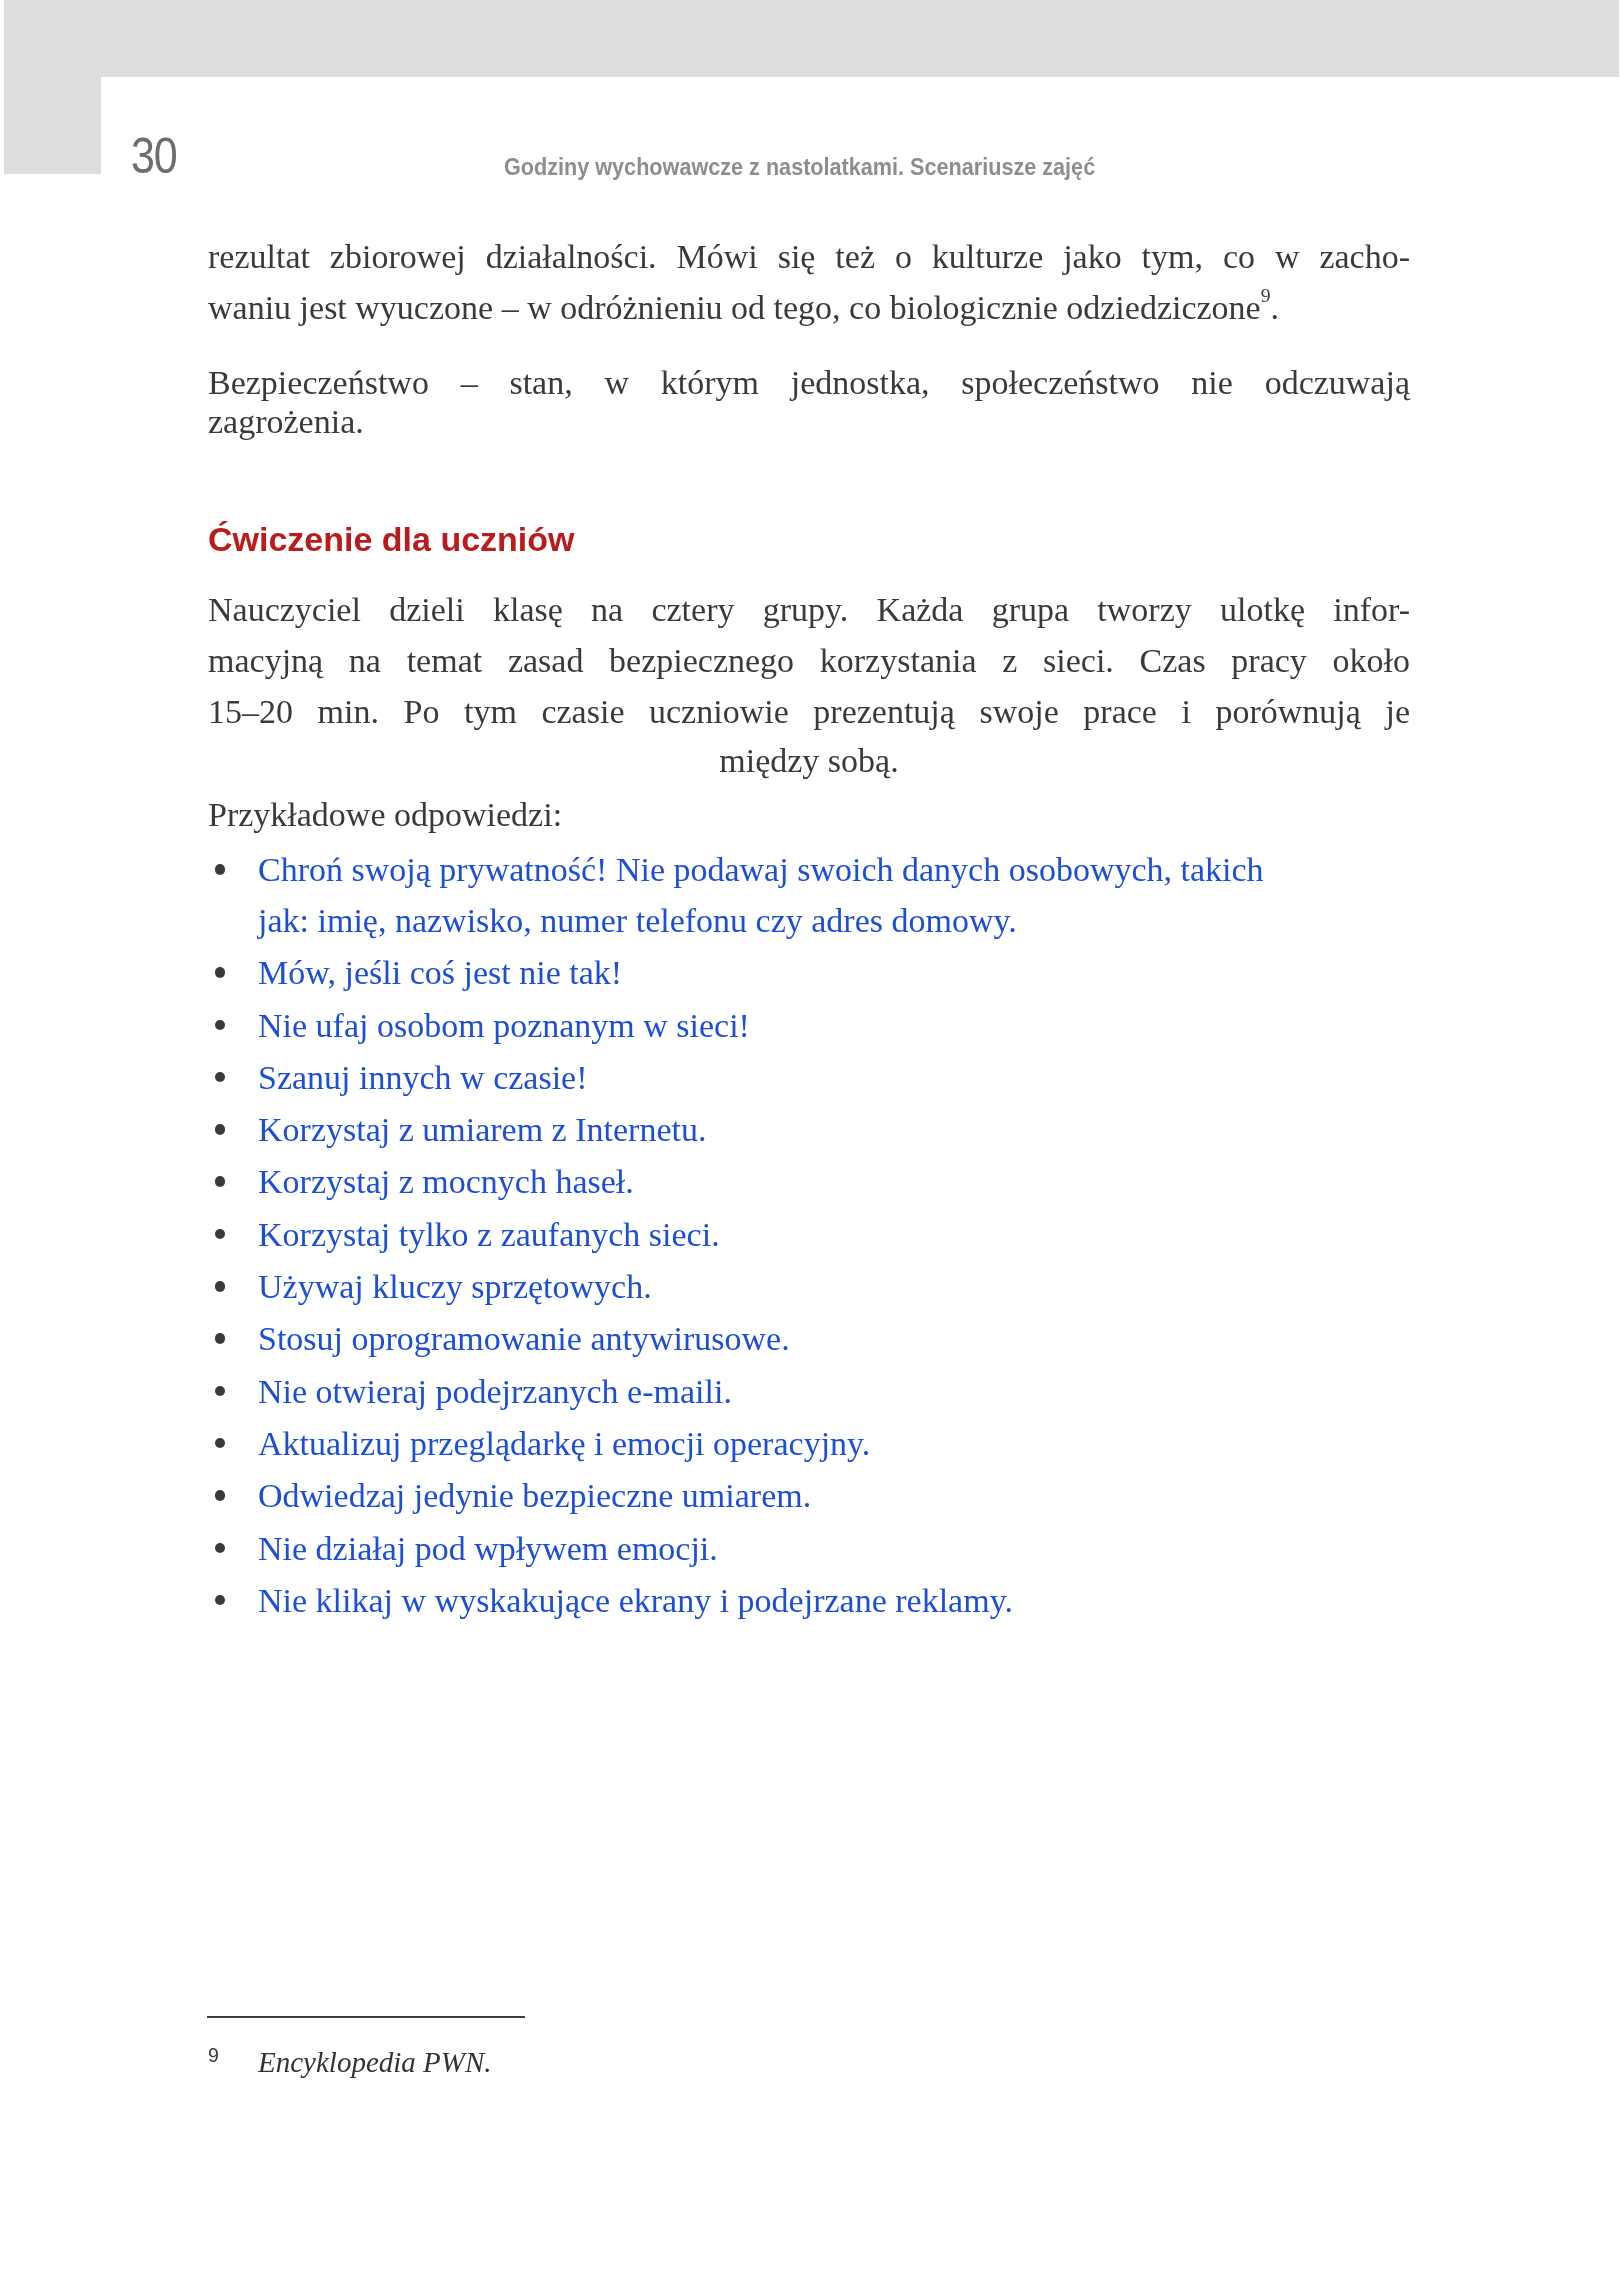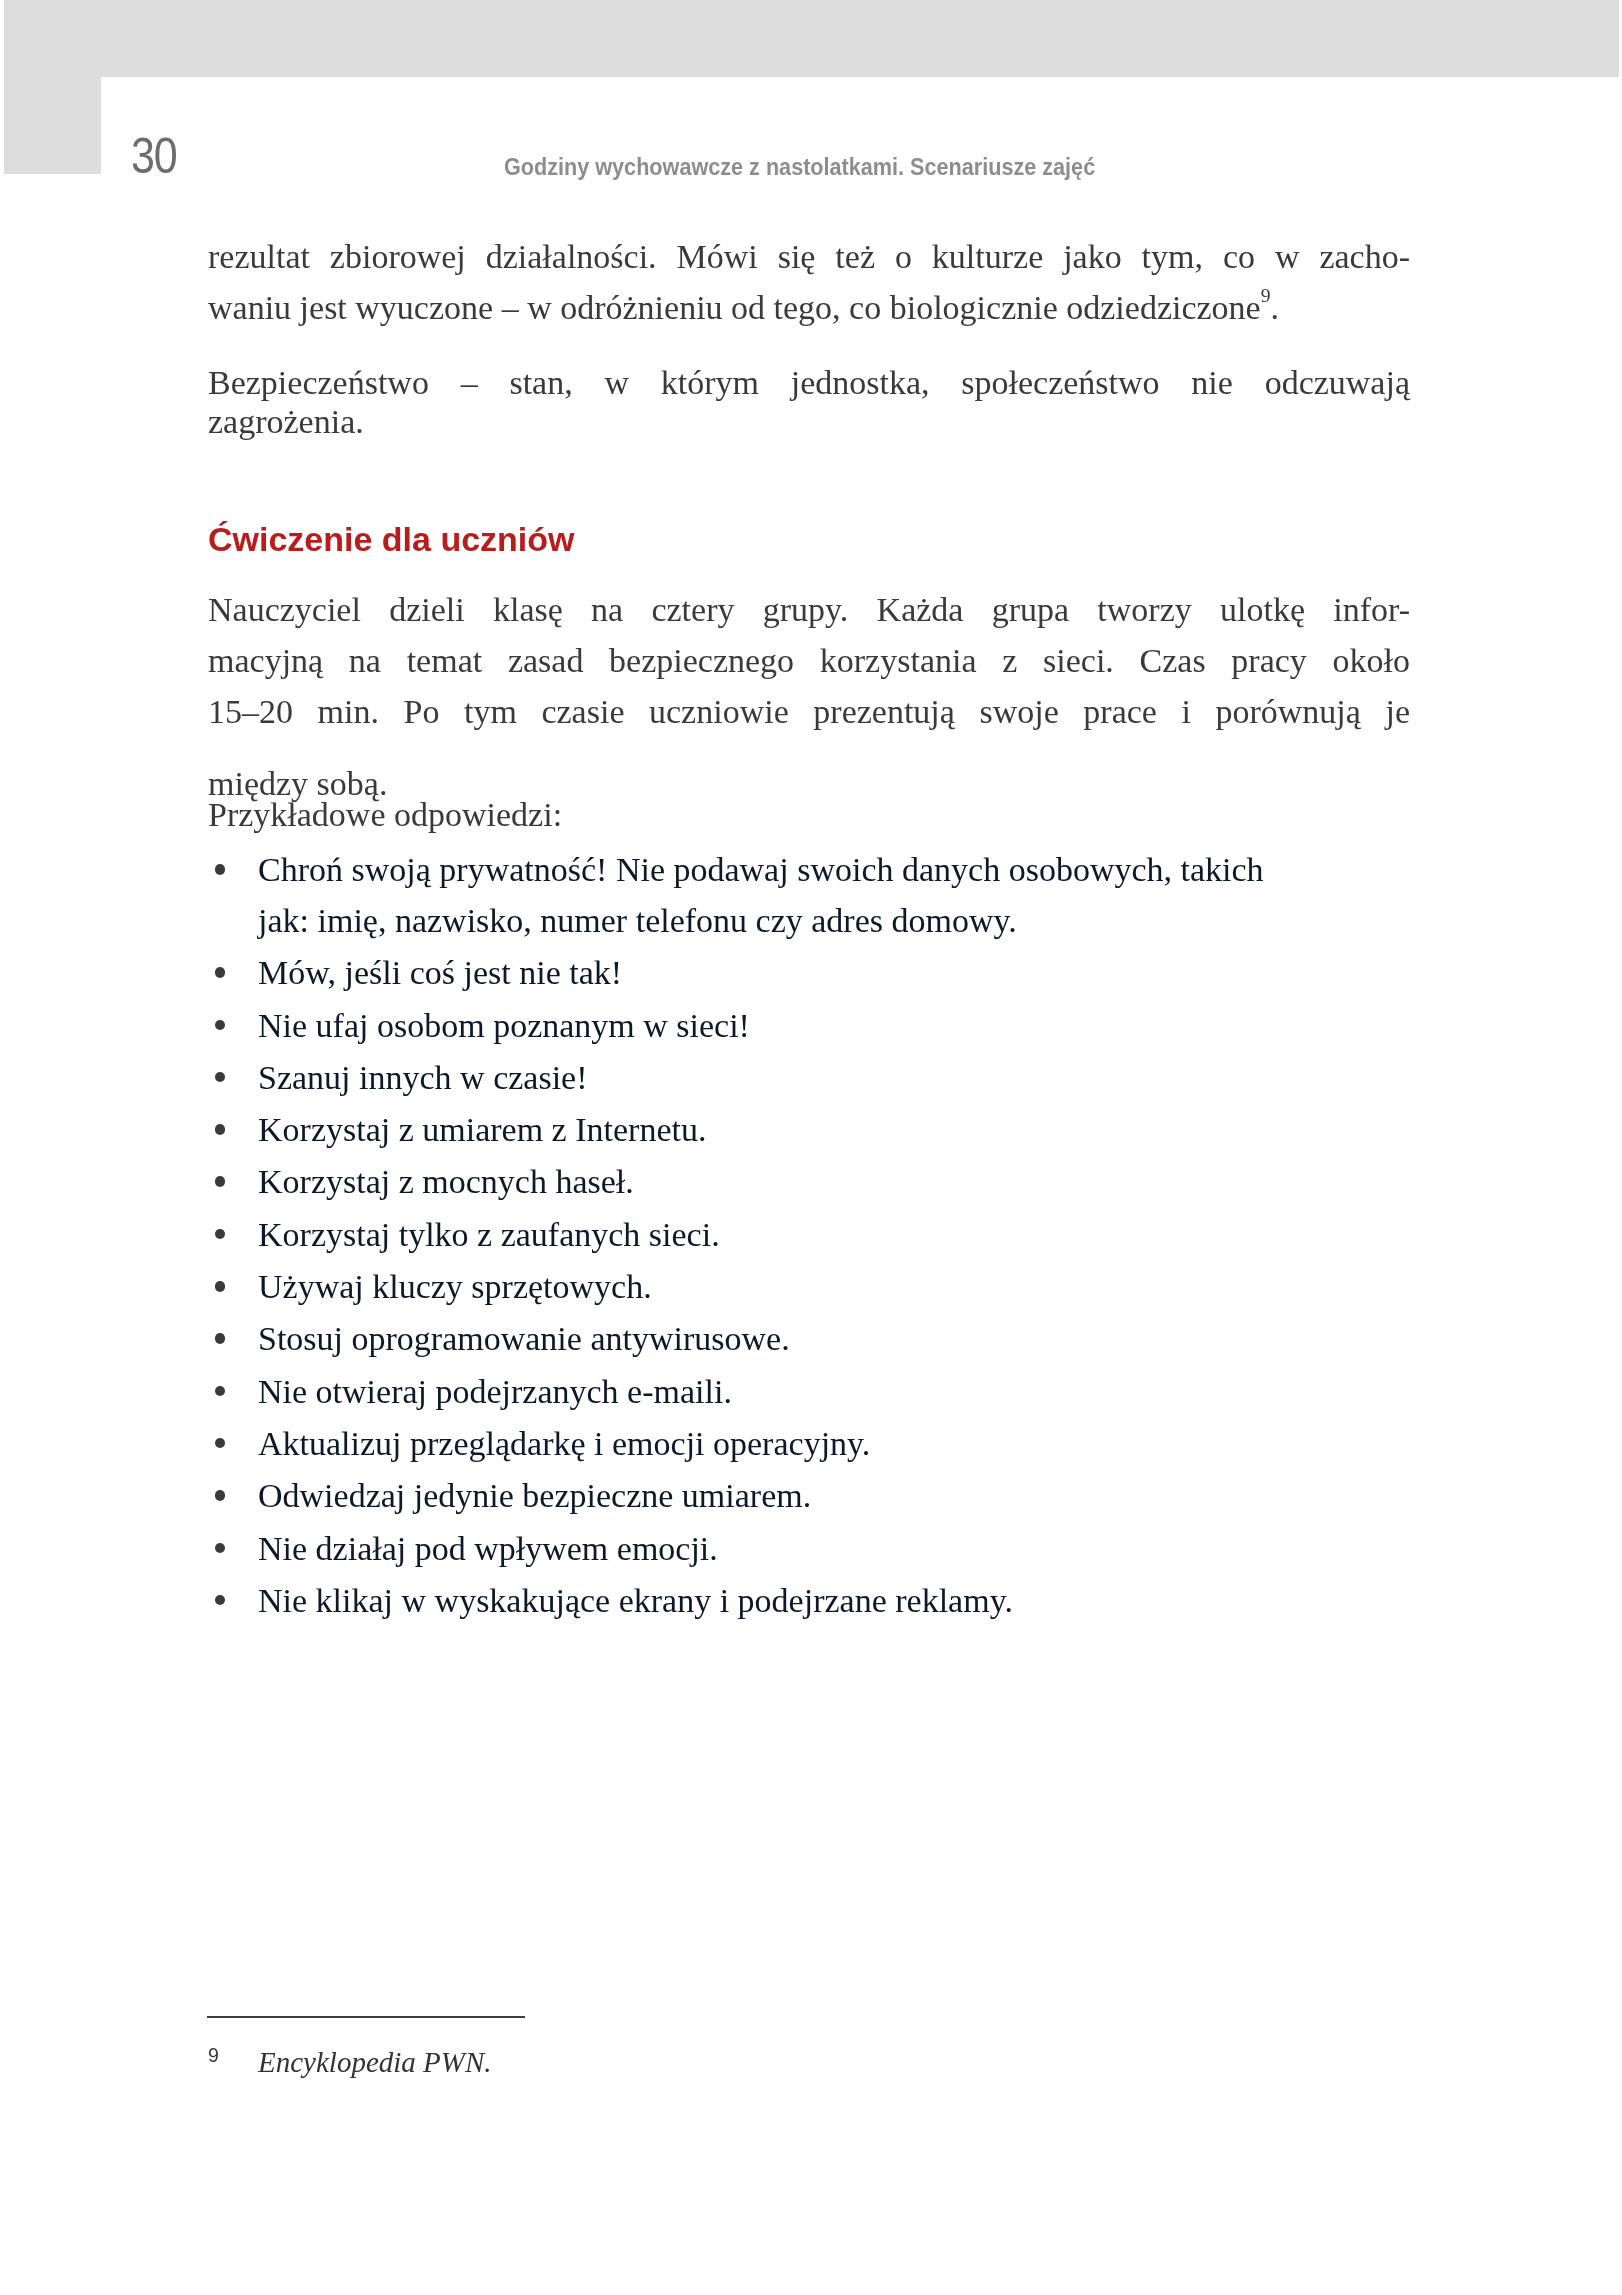--- a/index.html
+++ b/index.html
@@ -12,21 +12,21 @@
   .running-title { position:absolute; left:504px; top:154px; font-family:"Liberation Sans",sans-serif;
                    font-weight:bold; font-size:23px; line-height:26px; color:#8d8d8d; transform:scaleX(0.94); transform-origin:left; white-space:nowrap; }
   .text { position:absolute; left:208px; width:1202px; font-size:34px; line-height:51px; color:#3a3a3a;
           font-family:"Liberation Serif","DejaVu Serif",serif; white-space:nowrap; }
   .just { text-align:justify; text-align-last:justify; }
   sup.fn { font-size:19.6px; vertical-align:top; line-height:19.6px; position:relative; top:3.9px; }
   .heading { position:absolute; left:208px; top:520px; font-family:"Liberation Sans",sans-serif; font-weight:bold;
              font-size:34px; line-height:39px; color:#b91c1c; white-space:nowrap; }
   .bullets { position:absolute; left:208px; top:844px; width:1202px; margin:0; padding:0; list-style:none; }
   .bullets li { position:relative; padding-left:50px; font-family:"Liberation Serif","DejaVu Serif",serif;
-                font-size:34px; line-height:51px; color:#0f172a; margin-bottom:1.3px; }
+                font-size:34px; line-height:51px; color:#1d4ed8; margin-bottom:1.3px; }
   .bullets li .dot { position:absolute; left:6.5px; top:20px; width:10.5px; height:10.5px; border-radius:50%; background:#3a3a3a; }
   .bullets li .ln { display:block; white-space:nowrap; }
   .fn-rule { position:absolute; left:207px; top:2016px; width:318px; height:2px; background:#3f3f3f; }
   .fn-num { position:absolute; left:208px; top:2044px; font-family:"Liberation Sans",sans-serif; font-size:19.6px; line-height:22px; color:#3a3a3a; }
   .fn-text { position:absolute; left:258px; top:2046px; font-family:Liberation Serif, serif; font-style:italic;
              font-size:29px; line-height:33px; color:#333333; white-space:nowrap; }
 </style>
 </head>
 <body>
 
@@ -40,21 +40,21 @@
 <div class="text" style="top:282px;"><span>waniu jest wyuczone – w odróżnieniu od tego, co biologicznie odziedziczone</span><sup class="fn">9</sup><span>.</span></div>
 
 <div class="text just" style="top:357px;">Bezpieczeństwo – stan, w którym jednostka, społeczeństwo nie odczuwają</div>
 <div class="text" style="top:396px;">zagrożenia.</div>
 
 <div class="heading">Ćwiczenie dla uczniów</div>
 
 <div class="text just" style="top:584px;">Nauczyciel dzieli klasę na cztery grupy. Każda grupa tworzy ulotkę infor-</div>
 <div class="text just" style="top:635px;">macyjną na temat zasad bezpiecznego korzystania z sieci. Czas pracy około</div>
 <div class="text just" style="top:686px;">15–20 min. Po tym czasie uczniowie prezentują swoje prace i porównują je</div>
-<div class="text" style="top:758px;">między sobą.</div>
+<div class="text" style="top:735px;text-align:center;">między sobą.</div>
 
 <div class="text" style="top:789px;">Przykładowe odpowiedzi:</div>
 
 <ul class="bullets">
   <li>
     <span class="dot"></span>
     <span class="ln">Chroń swoją prywatność! Nie podawaj swoich danych osobowych, takich</span>
     <span class="ln">jak: imię, nazwisko, numer telefonu czy adres domowy.</span>
   </li>
   <li>

